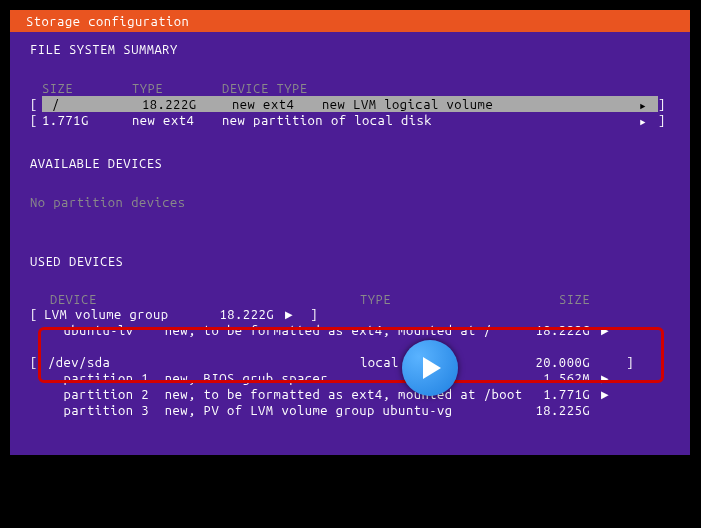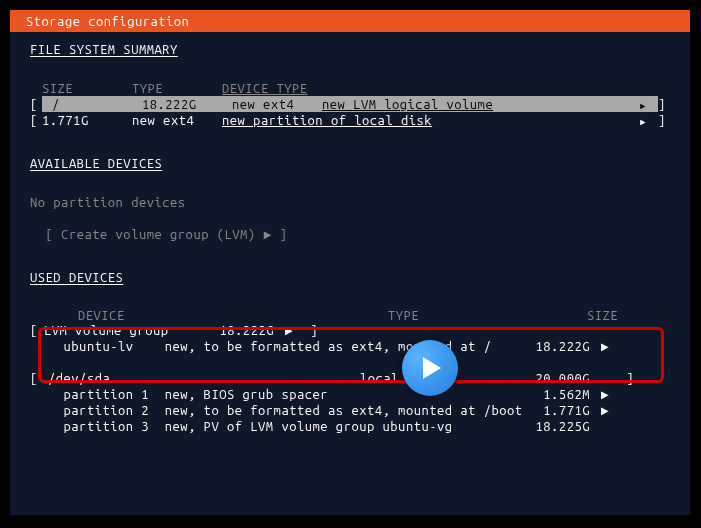--- a/index.html
+++ b/index.html
@@ -8,64 +8,63 @@
     width: 701px;
     height: 528px;
     font-family: "Ubuntu Mono", "Courier New", monospace;
     font-size: 13px;
     color: #ffffff;
     overflow: hidden;
     letter-spacing: 0.5px;
     position: relative;
   }
   .screen {
-    background: #0f172a;
+    background: #4c1d95;
     width: 680px;
     margin: 10px;
-    height: 505px;
+    height: 445px;
     position: relative;
   }
   .titlebar {
     background: #e95420;
     color: #ffffff;
     padding: 4px 16px;
     height: 22px;
     line-height: 14px;
   }
   .content {
     padding: 10px 20px;
   }
   .section-title {
     color: #ffffff;
     margin-bottom: 8px;
-    text-decoration: underline;
     text-underline-offset: 2px;
   }
   .row {
     display: flex;
     white-space: pre;
     height: 16px;
     line-height: 16px;
   }
   .dim { color: #8a8a8a; }
   .header-row { color: #8a8a8a; }
   .selected {
     background: #a9a9a9;
     color: #000;
   }
   .col-mount { width: 100px; padding-left: 10px;}
   .col-size  { width: 90px; text-align: left; }
   .col-type  { width: 90px; }
-  .col-dtype { flex: 1; text-decoration: underline; }
+  .col-dtype { flex: 1; }
   .col-arrow { width: 30px; text-align: center; }
   .bracket { width: 12px; color: #ffffff; }
   .gap { height: 16px; }
   .big-gap { height: 28px; }
   .used-header { display:flex; white-space:pre; color:#8a8a8a; padding-left:20px;}
-  .u-device { width: 310px; margin-left: 28px; }
+  .u-device { width: 310px; }
   .u-type { width: 150px; }
   .u-size { width: 80px; text-align: right; }
   .u-arrow { width: 30px; text-align: center;}
   .used-row { display:flex; white-space:pre; line-height:16px; height:16px;}
   .ur-bracket { width:14px; }
   .ur-device { width: 316px; padding-left:4px;}
   .ur-type { width: 150px;}
   .ur-size { width: 80px; text-align:right;}
   .ur-arrow { width:30px; text-align:center;}
   .ur-end { width:14px; text-align:right;}
@@ -120,21 +119,20 @@
         <div class="row"><span class="bracket">[</span><span class="col-mount selected">/</span><span class="col-size selected">18.222G</span><span class="col-type selected">new ext4</span><span class="col-dtype selected">new LVM logical volume</span><span class="col-arrow selected arrow-glyph"></span><span class="bracket">]</span></div>
         <div class="row"><span class="bracket">[</span><span class="col-size ">1.771G</span><span class="col-type ">new ext4</span><span class="col-dtype ">new partition of local disk</span><span class="col-arrow  arrow-glyph"></span><span class="bracket">]</span></div>
       </div>
 
     <div class="big-gap"></div>
     <div class="section-title">AVAILABLE DEVICES</div>
     <div class="gap"></div>
     <div class="row dim">  <span>No partition devices</span></div>
     <div class="gap"></div>
     <div id="avail-actions">
-        <div class="row dim">  [ Create volume group (LVM) ► ]</div>
       </div>
 
     <div class="big-gap"></div>
     <div class="section-title">USED DEVICES</div>
     <div class="gap"></div>
 
     <div class="used-header">
       <span class="u-device">DEVICE</span>
       <span class="u-type">TYPE</span>
       <span class="u-size">SIZE</span>

